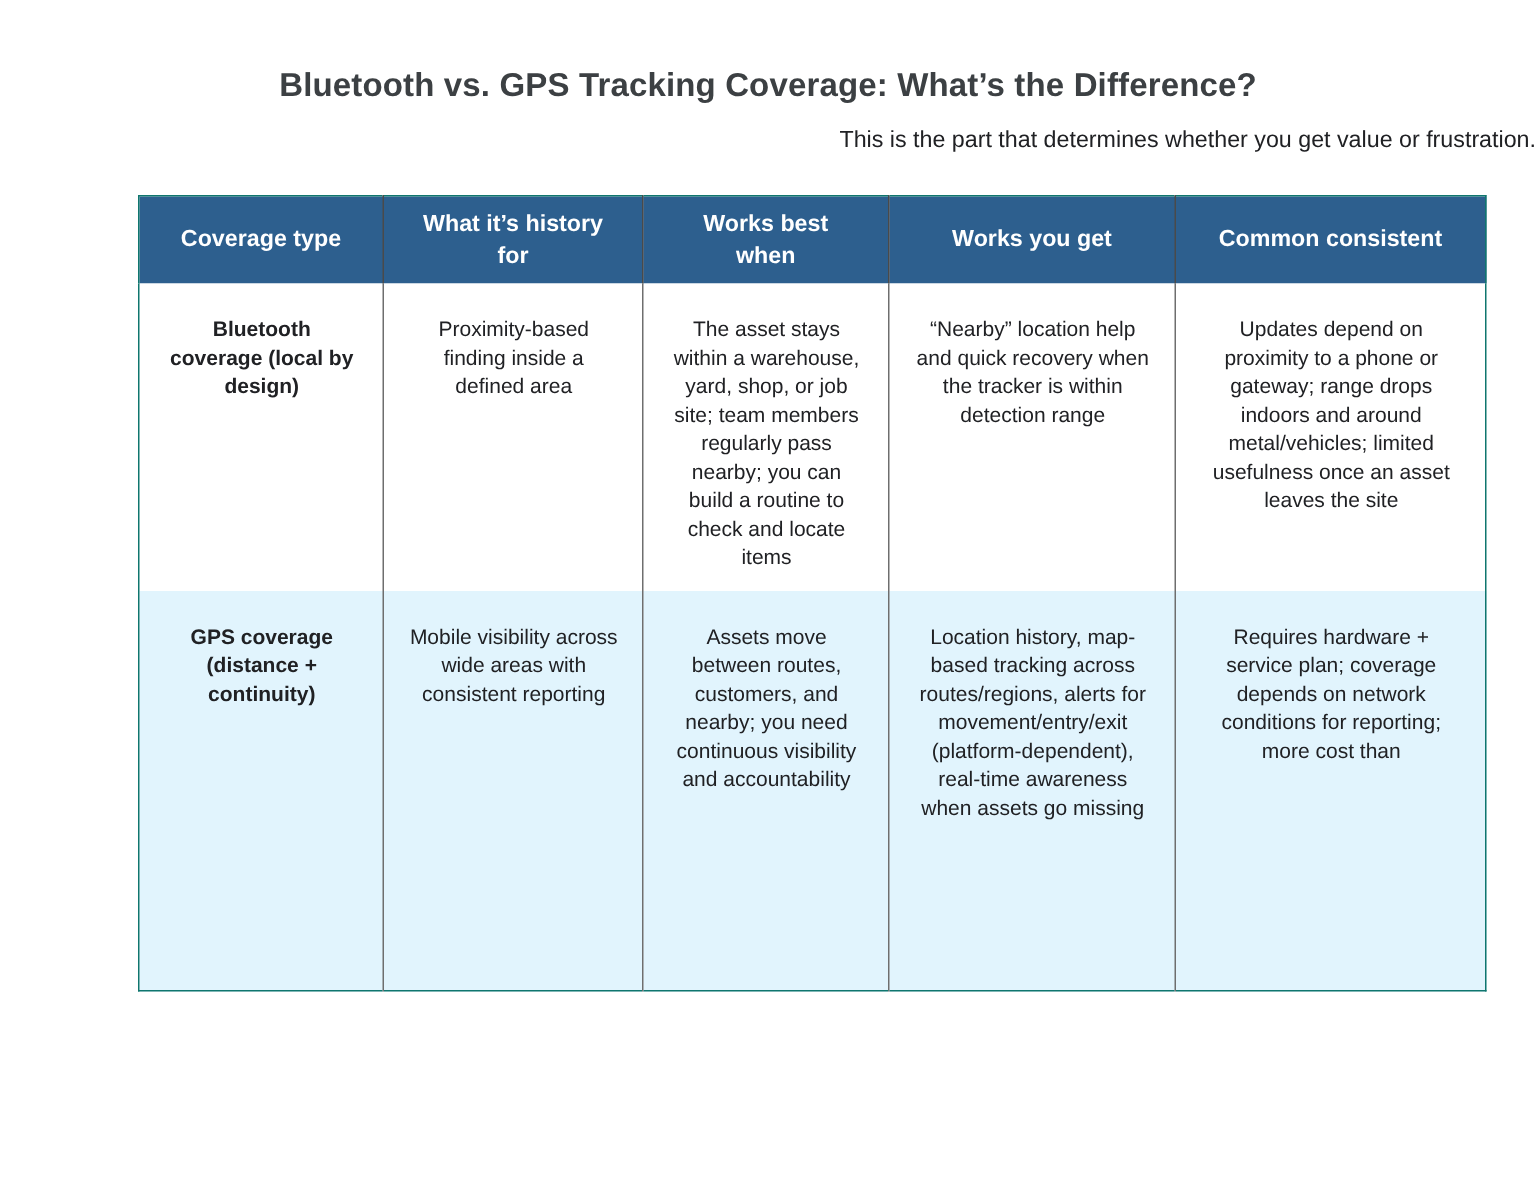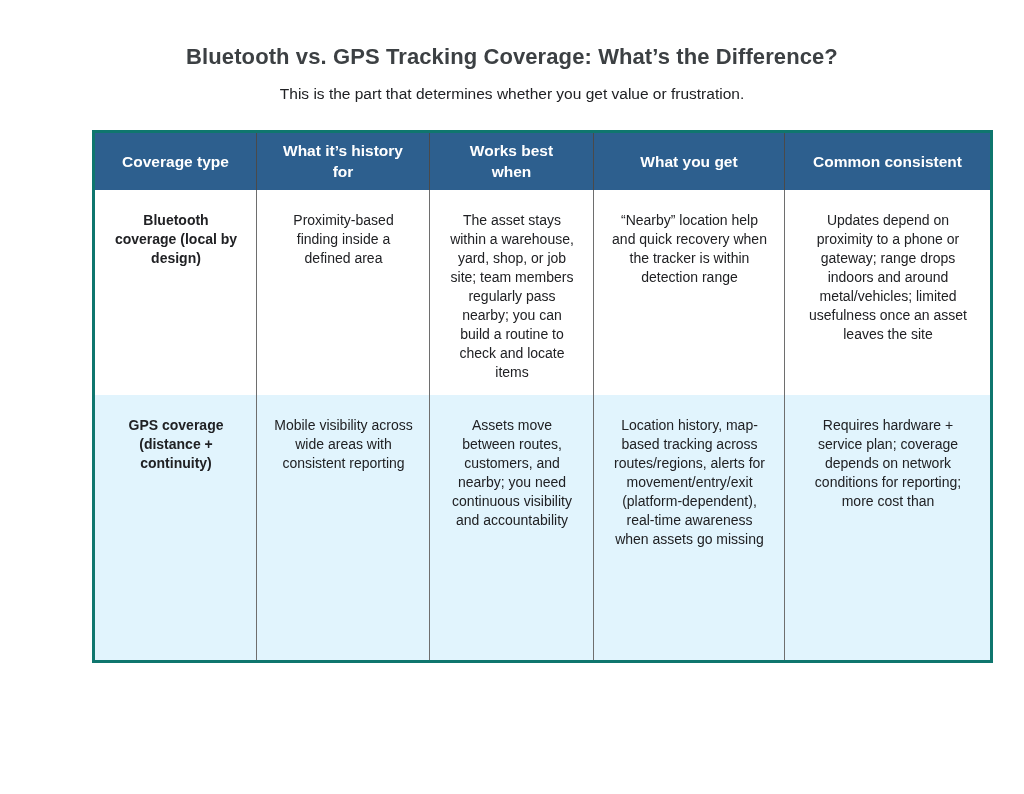--- a/index.html
+++ b/index.html
@@ -18,31 +18,31 @@
   }
   .title {
     text-align: center;
     font-size: 22px;
     font-weight: bold;
     color: #3c4043;
     letter-spacing: 0.1px;
     margin-bottom: 15px;
   }
   .subtitle {
-    text-align: center;
+    text-align: right;
     font-size: 15.5px;
     color: #202124;
     margin-bottom: 27px;
   }
   table.compare {
     border-collapse: collapse;
     table-layout: fixed;
     width: 898px;
     margin-left: 92px;
-    border: 3px solid #0f766e;
+    border: 1px solid #0f766e;
     padding-left: 12px;
   }
   table.compare th {
     background: #2d5f8e;
     color: #ffffff;
     font-size: 15.5px;
     font-weight: bold;
     text-align: center;
     vertical-align: middle;
     height: 58px;
@@ -87,21 +87,21 @@
       <col style="width:173px">
       <col style="width:164px">
       <col style="width:191px">
       <col style="width:207px">
     </colgroup>
     <thead>
       <tr>
         <th>Coverage type</th>
         <th>What it’s history for</th>
         <th>Works best when</th>
-        <th>What you get</th>
+        <th>Works you get</th>
         <th>Common consistent</th>
       </tr>
     </thead>
     <tbody>
       <tr class="row-bluetooth">
         <td class="cell-type">Bluetooth coverage (local by design)</td>
         <td>Proximity-based finding inside a defined area</td>
         <td>The asset stays within a warehouse, yard, shop, or job site; team members regularly pass nearby; you can build a routine to check and locate items</td>
         <td>“Nearby” location help and quick recovery when the tracker is within detection range</td>
         <td>Updates depend on proximity to a phone or gateway; range drops indoors and around metal/vehicles; limited usefulness once an asset leaves the site</td>

